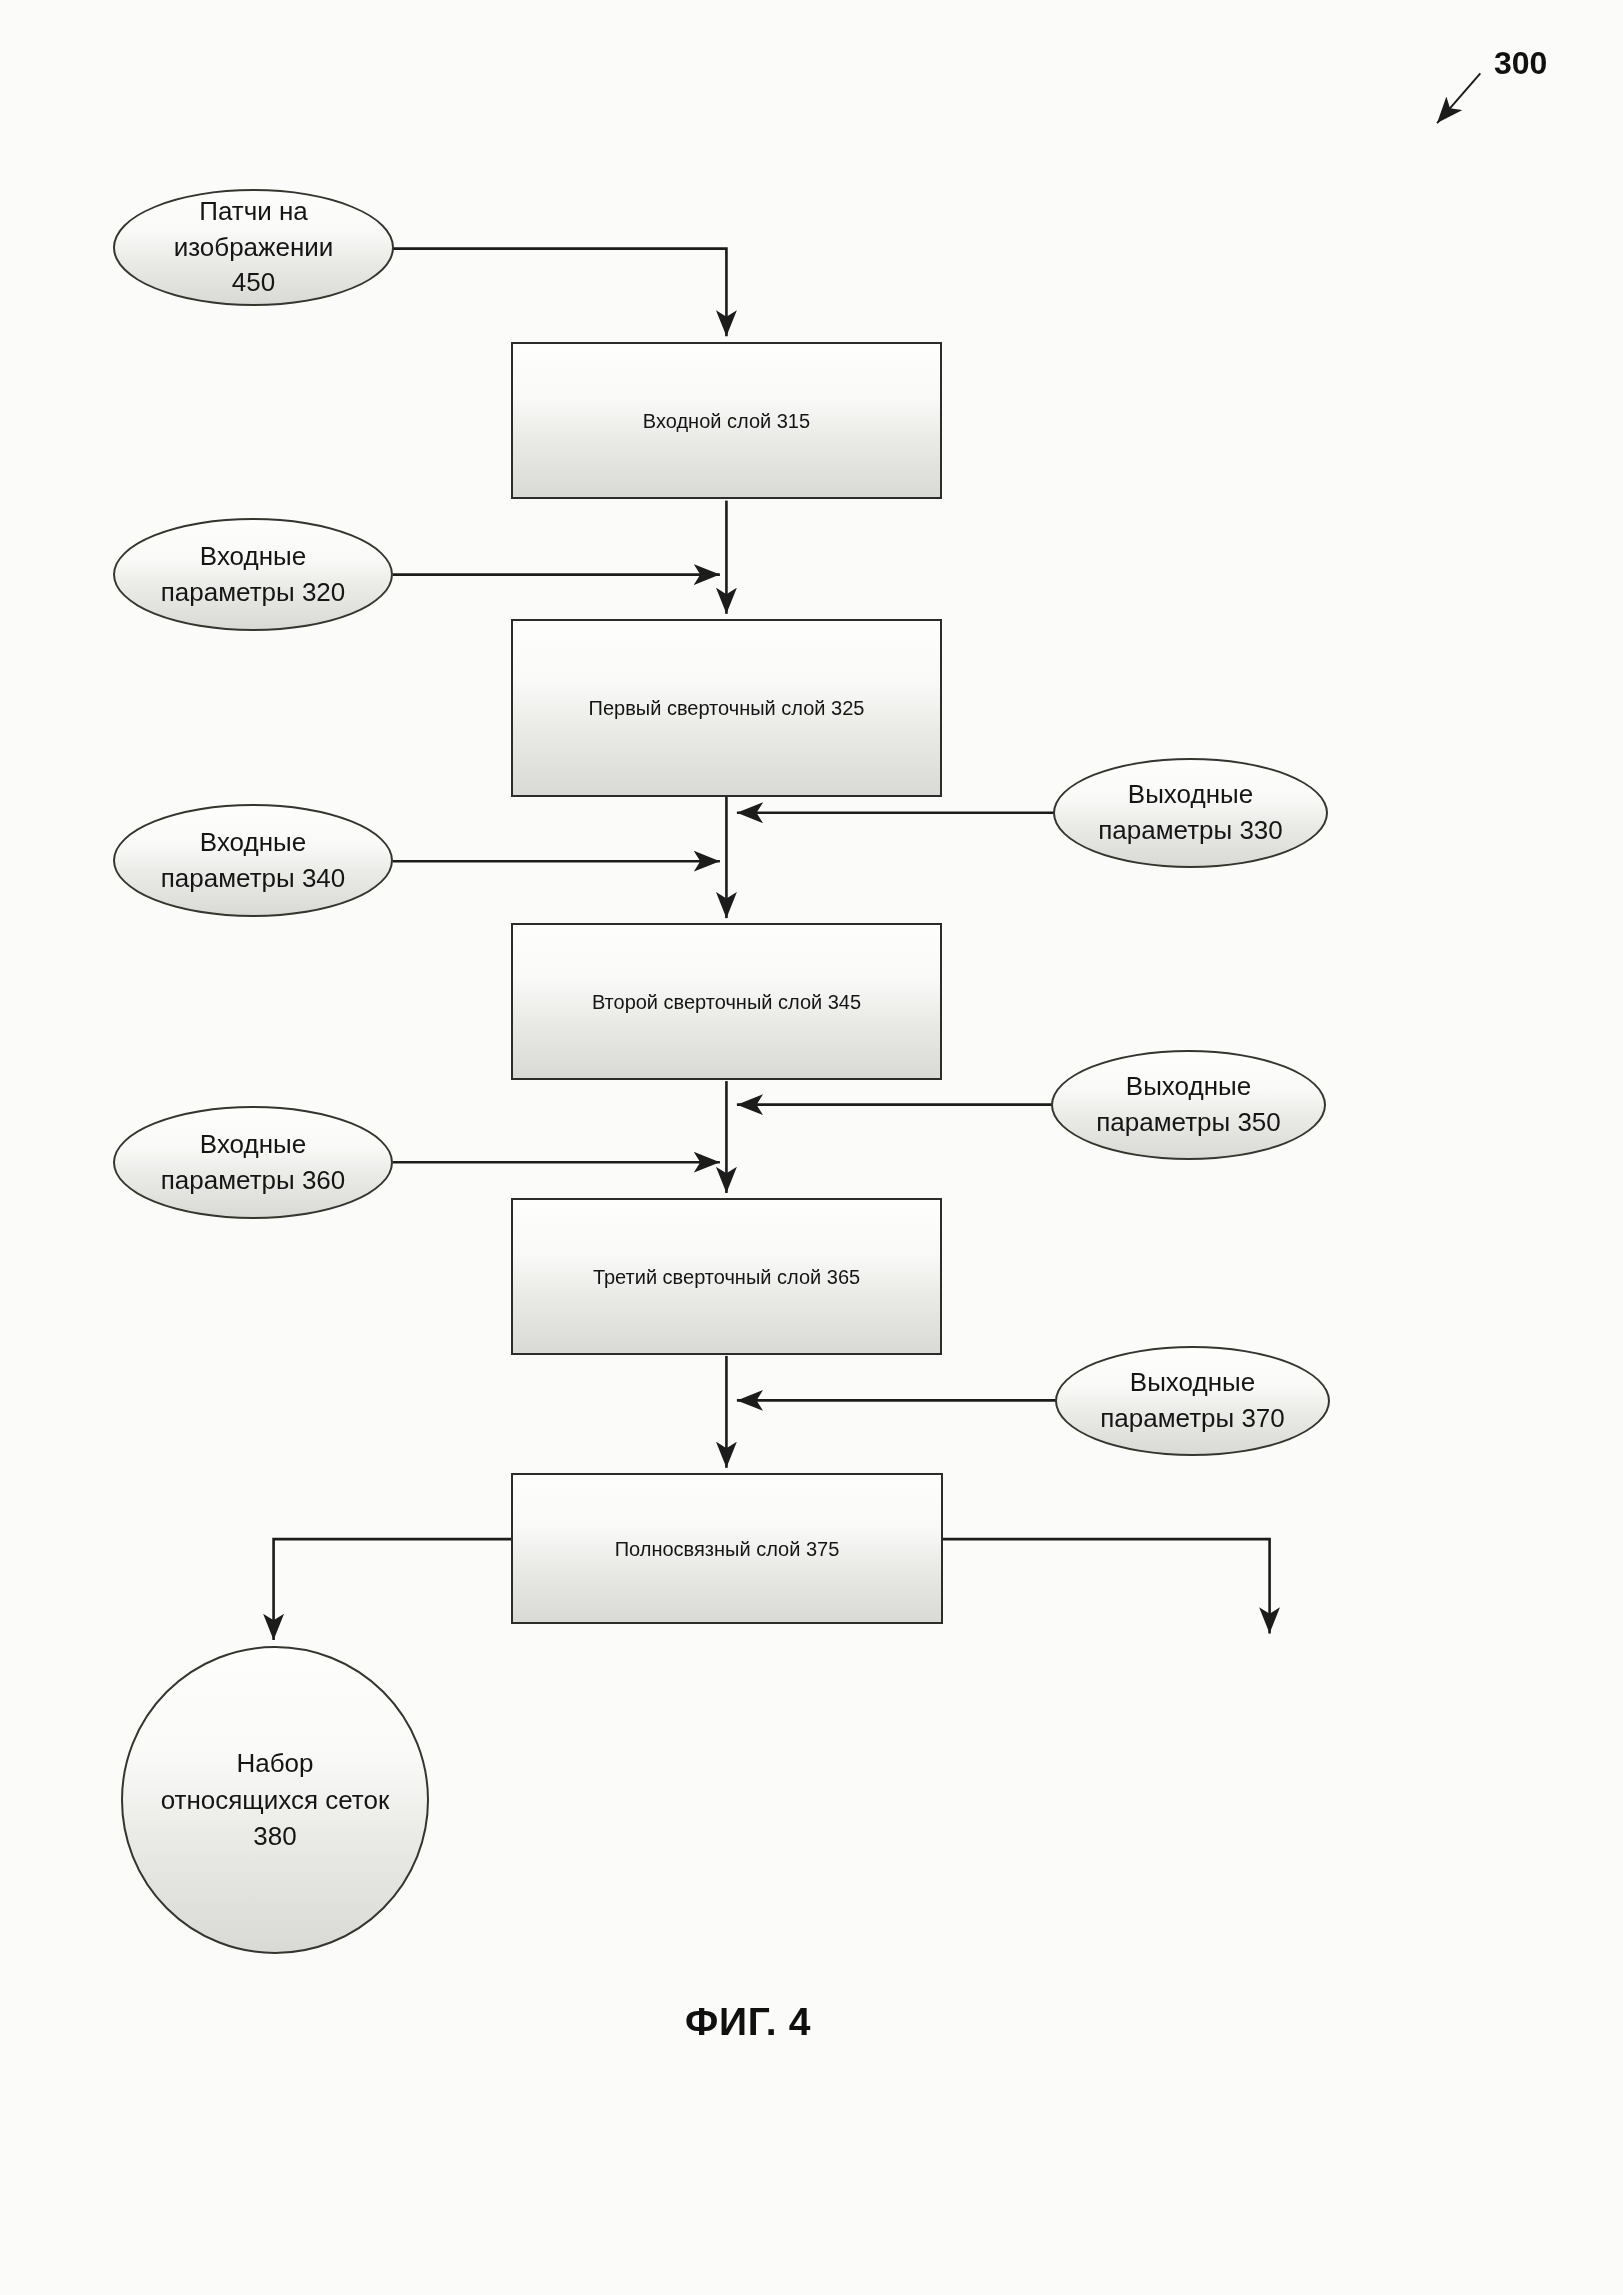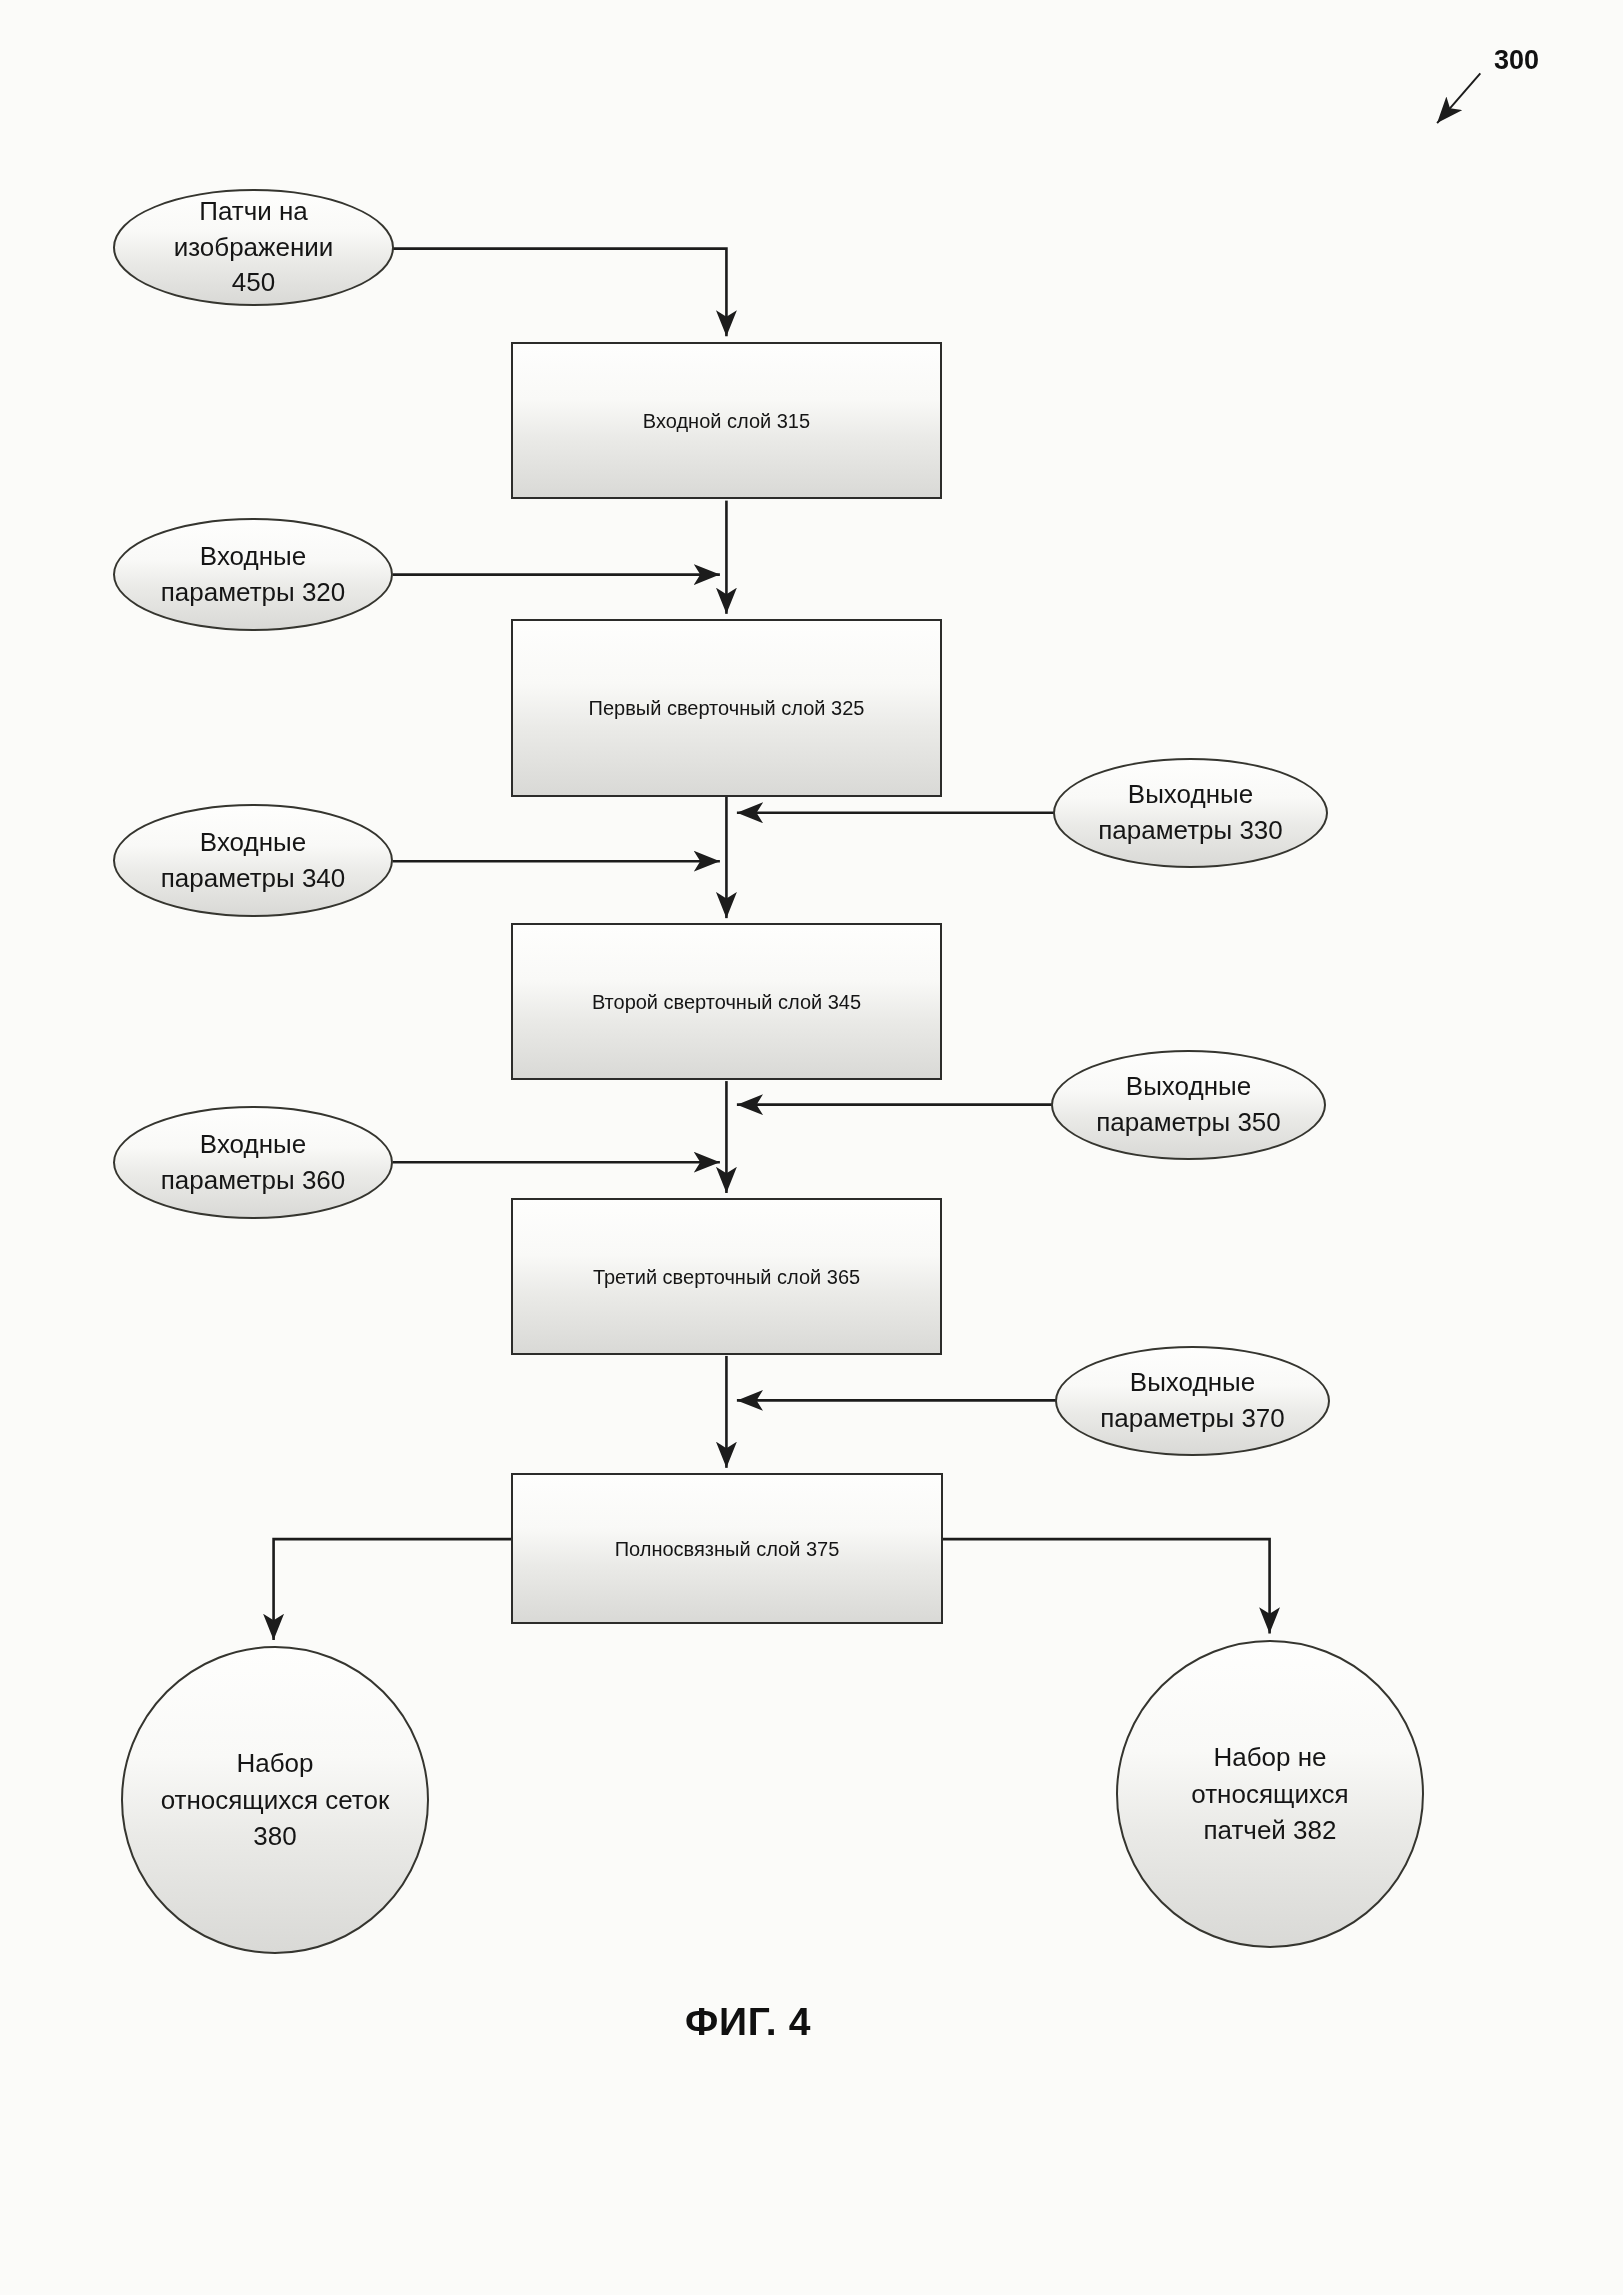--- a/index.html
+++ b/index.html
@@ -46,21 +46,21 @@
   .ellipse .label { line-height: 1.38; }
   .circle {
     border: 2px solid #35352f;
     border-radius: 50%;
     font-size: 26px;
   }
   .ref-label {
     position: absolute;
     left: 1494px;
     top: 45px;
-    font-size: 27px;
+    font-size: 32px;
     font-weight: 600;
     color: #111;
   }
   .fig-caption {
     position: absolute;
     left: 685px;
     top: 2000px;
     font-size: 39px;
     font-weight: 700;
     letter-spacing: 0.7px;
@@ -171,22 +171,17 @@
   <div class="node box shape-fill b375">
     <span class="label">Полносвязный слой 375</span>
   </div>
 
   <div class="node circle shape-fill c380">
     <span class="label">Набор
 относящихся сеток
 380</span>
   </div>
 
-  <div class="node circle shape-fill c382">
-    <span class="label">Набор не
-относящихся
-патчей 382</span>
-  </div>
 
   <div class="fig-caption">ФИГ. 4</div>
 
 </div>
 
 
 </body></html>

